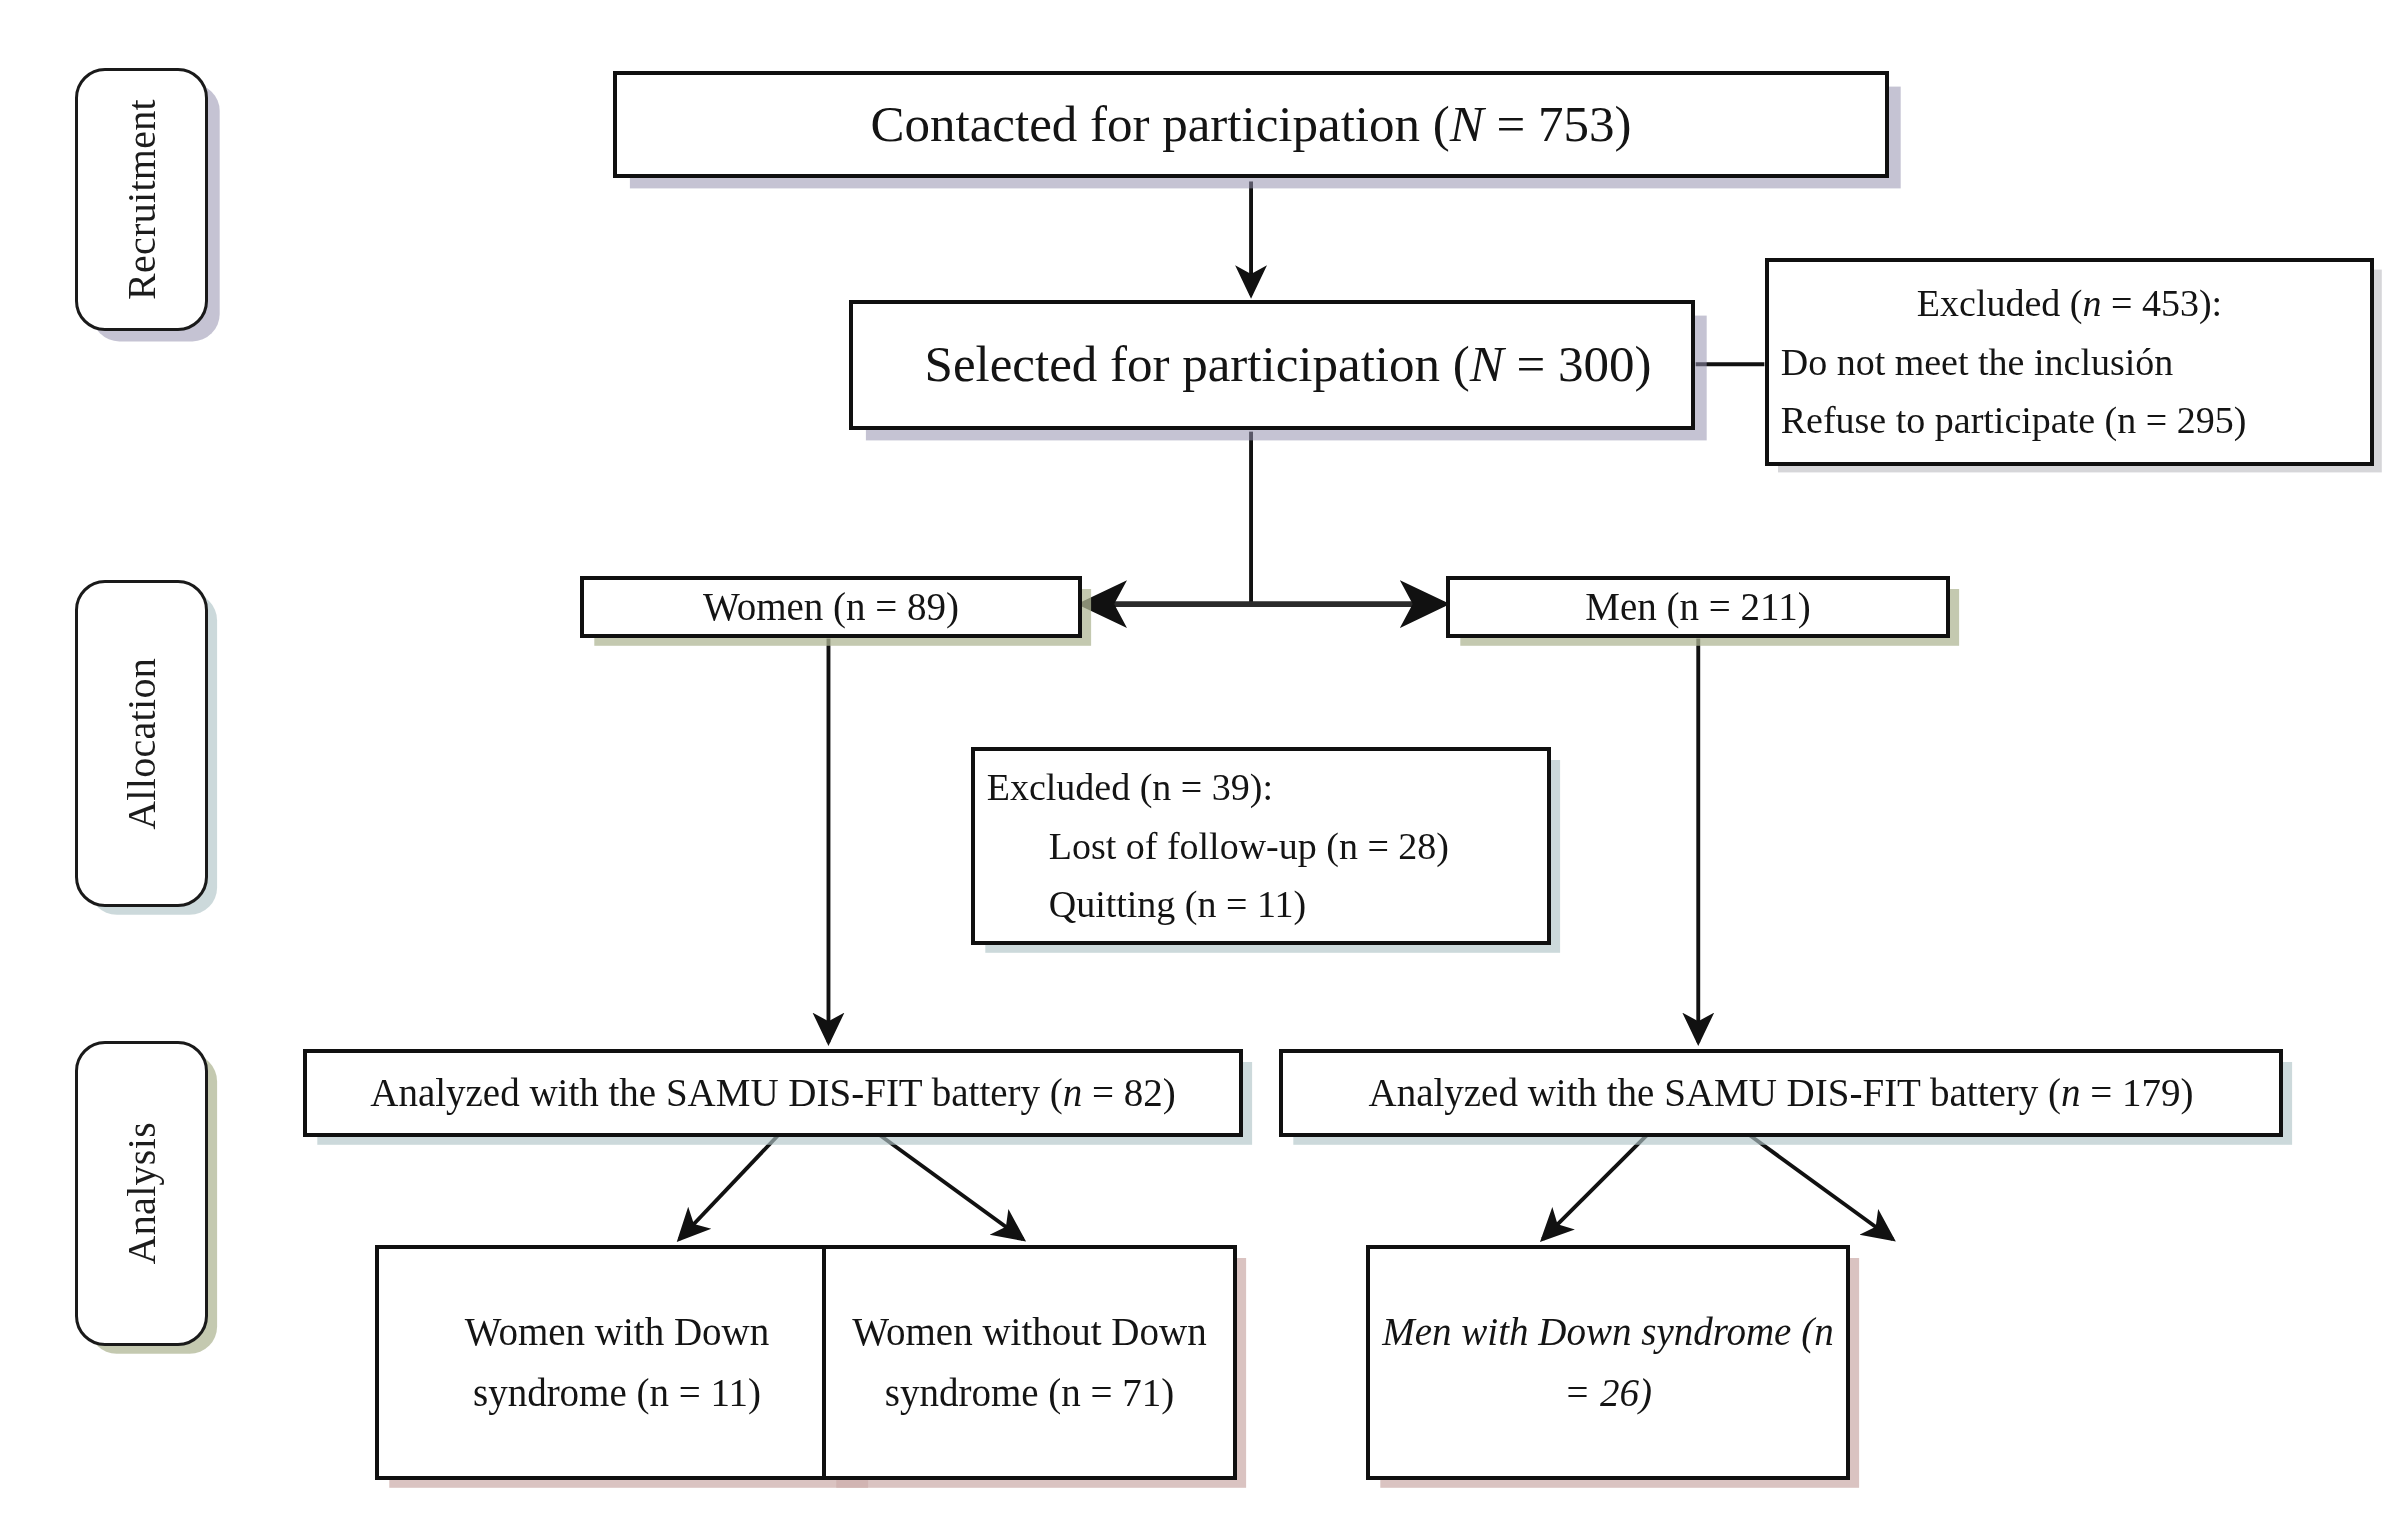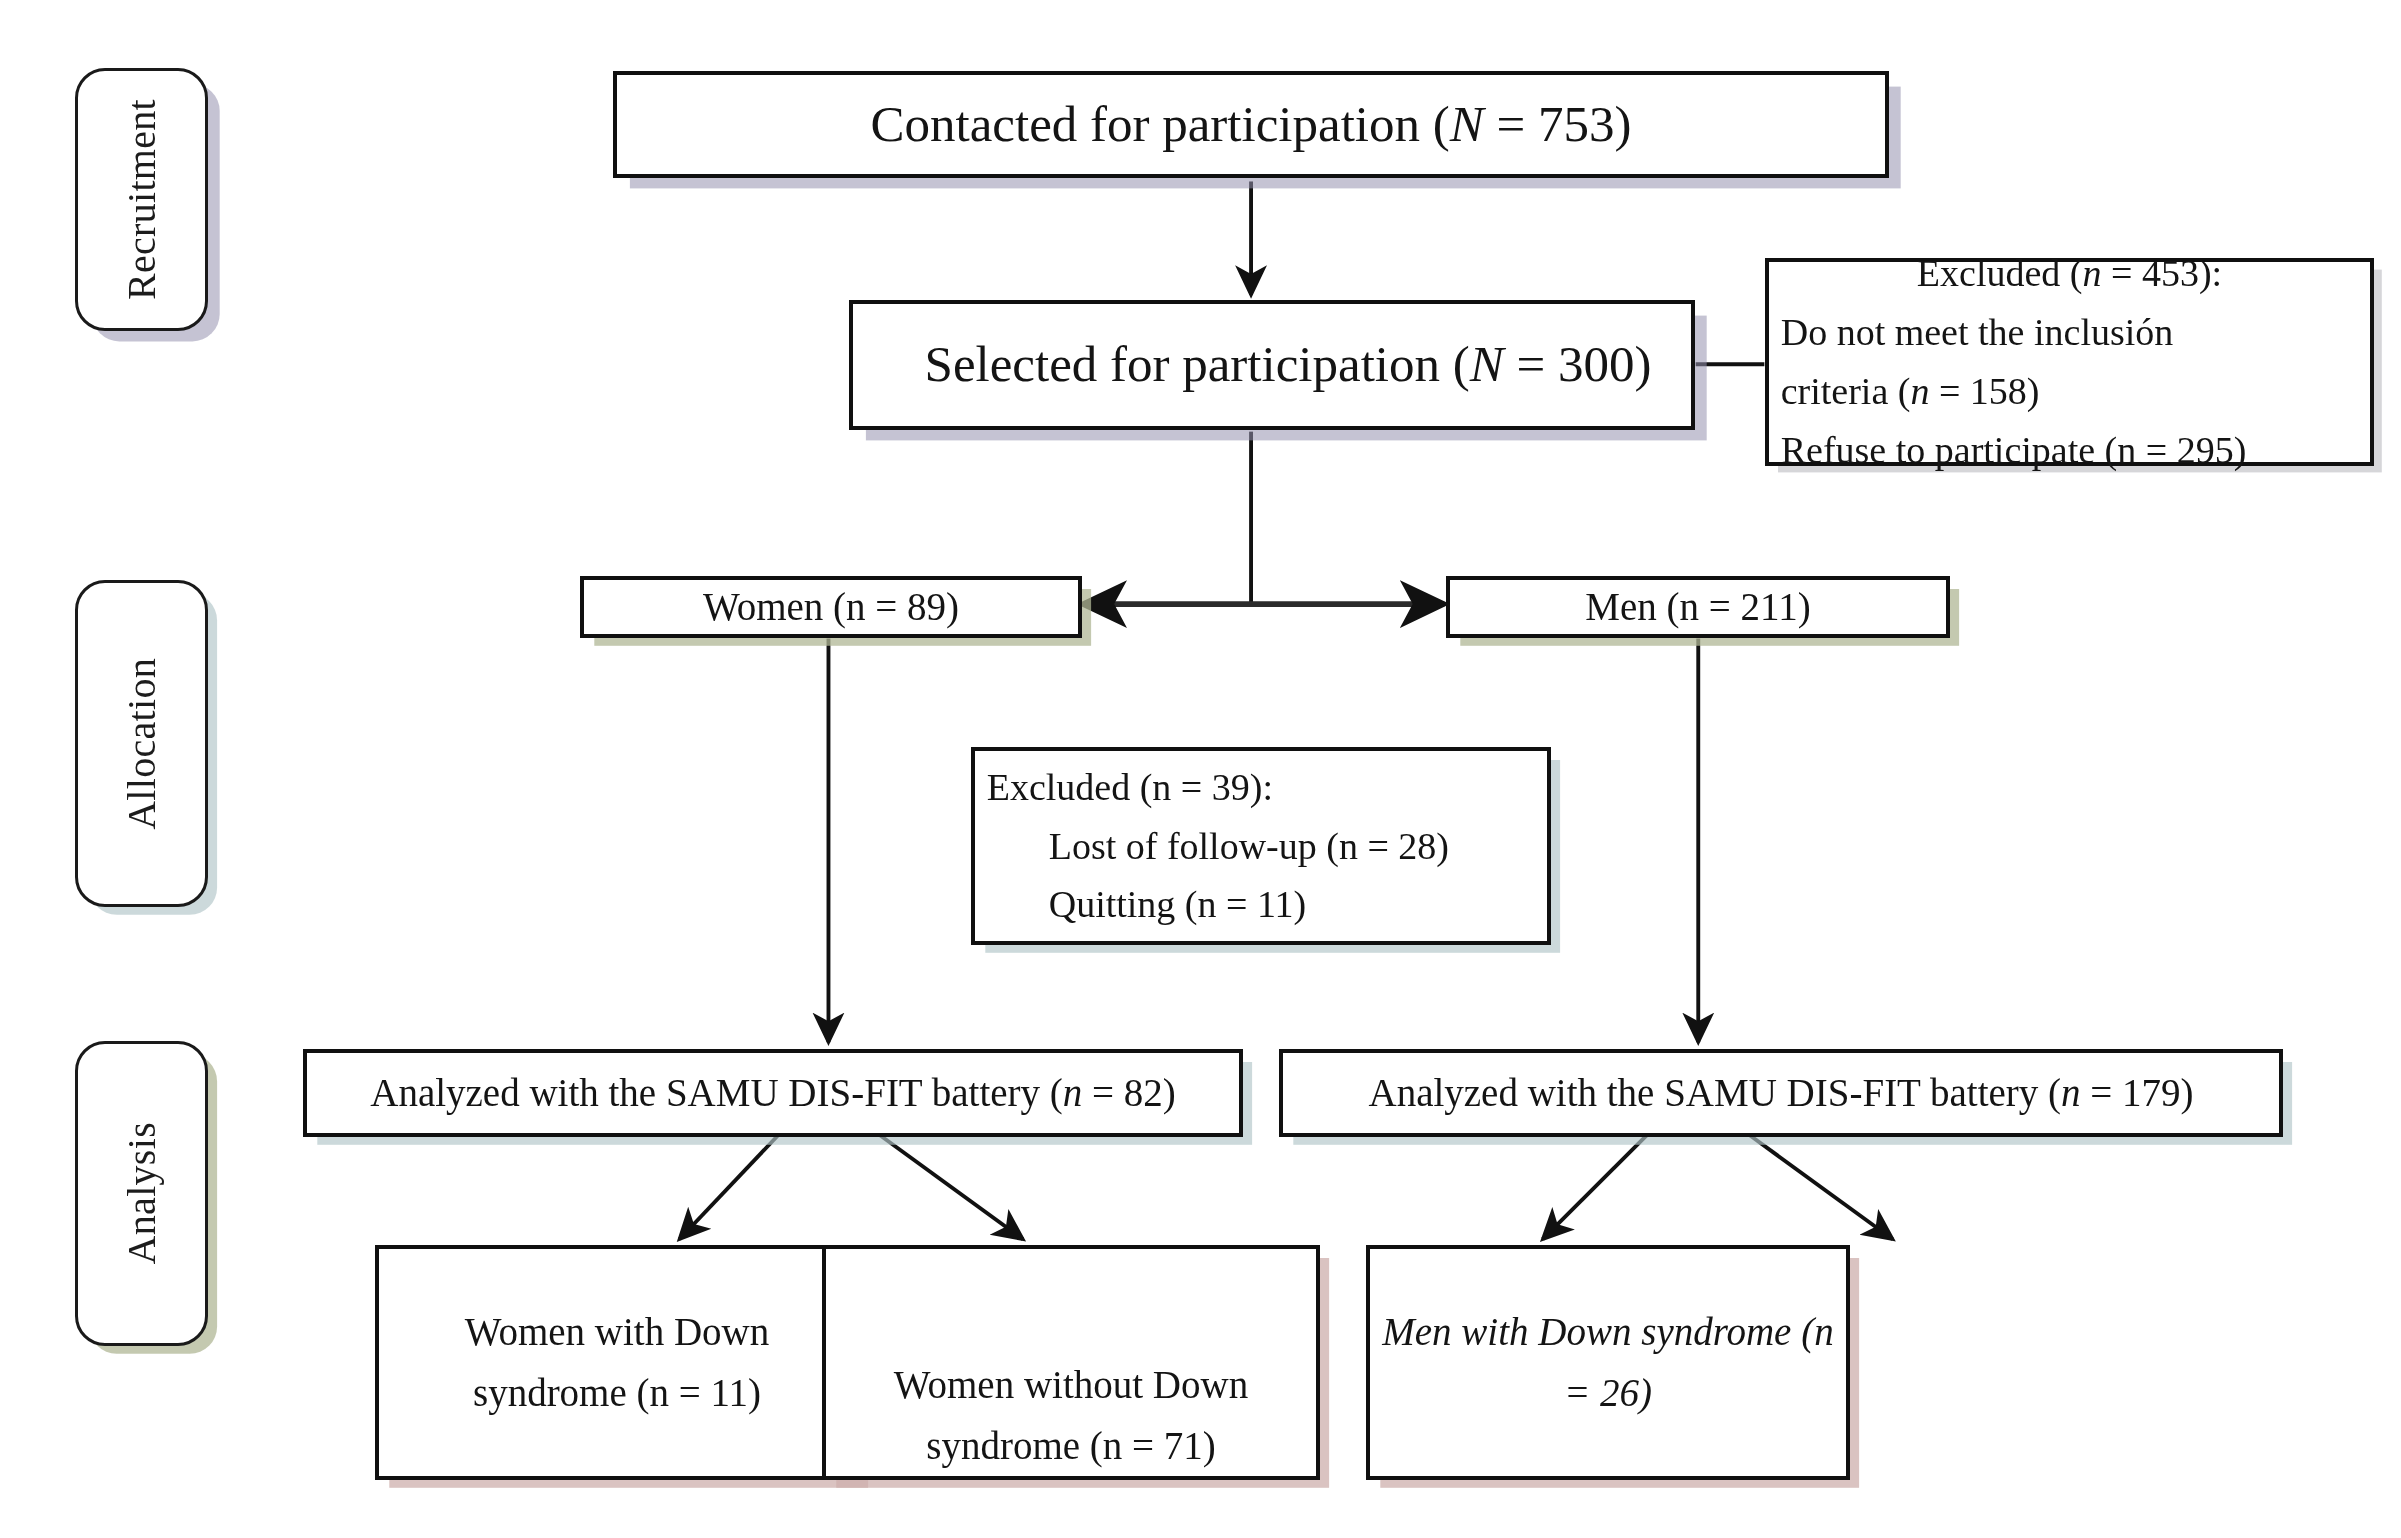--- a/index.html
+++ b/index.html
@@ -89,21 +89,20 @@
   <div class="node sh-purple" style="left:849px;top:300px;width:846px;height:130px;padding-left:32px;">
     <div class="inner t-big">
       <span>Selected for participation (</span><span class="ital">N</span><span> = 300)</span>
     </div>
   </div>
 
   <div class="node sh-grey" style="left:1765px;top:258px;width:609px;height:208px;">
     <div class="inner t-sm lalign">
       <span class="ln" style="text-align:center;display:block;"><span>Excluded (</span><span class="ital">n</span><span> = 453):</span></span>
       <span class="ln">Do not meet the inclusión</span>
-      <span class="ln"><span>criteria (</span><span class="ital">n</span><span> = 158)</span></span>
       <span class="ln">Refuse to participate (n = 295)</span>
     </div>
   </div>
 
   <div class="node sh-olive" style="left:580px;top:576px;width:502px;height:62px;">
     <div class="inner t-mid">Women (n = 89)</div>
   </div>
 
   <div class="node sh-olive" style="left:1446px;top:576px;width:504px;height:62px;">
     <div class="inner t-mid">Men (n = 211)</div>
@@ -130,21 +129,21 @@
   </div>
 
   <div class="node sh-rose" style="left:375px;top:1245px;width:484px;height:235px;">
     <div class="inner t-mid">
       <span class="ln">Women with</span>
       <span class="ln">Down syndrome</span>
       <span class="ln">(n = 11)</span>
     </div>
   </div>
 
-  <div class="node sh-rose" style="left:822px;top:1245px;width:498px;height:235px;align-items:flex-end;">
+  <div class="node sh-rose" style="left:822px;top:1245px;width:415px;height:235px;">
     <div class="inner t-mid">
       <span class="ln">Women without</span>
       <span class="ln">Down syndrome</span>
       <span class="ln">(n = 71)</span>
     </div>
   </div>
 
   <div class="node sh-rose" style="left:1366px;top:1245px;width:484px;height:235px;font-style:italic;">
     <div class="inner t-mid">
       <span class="ln">Men with Down</span>

